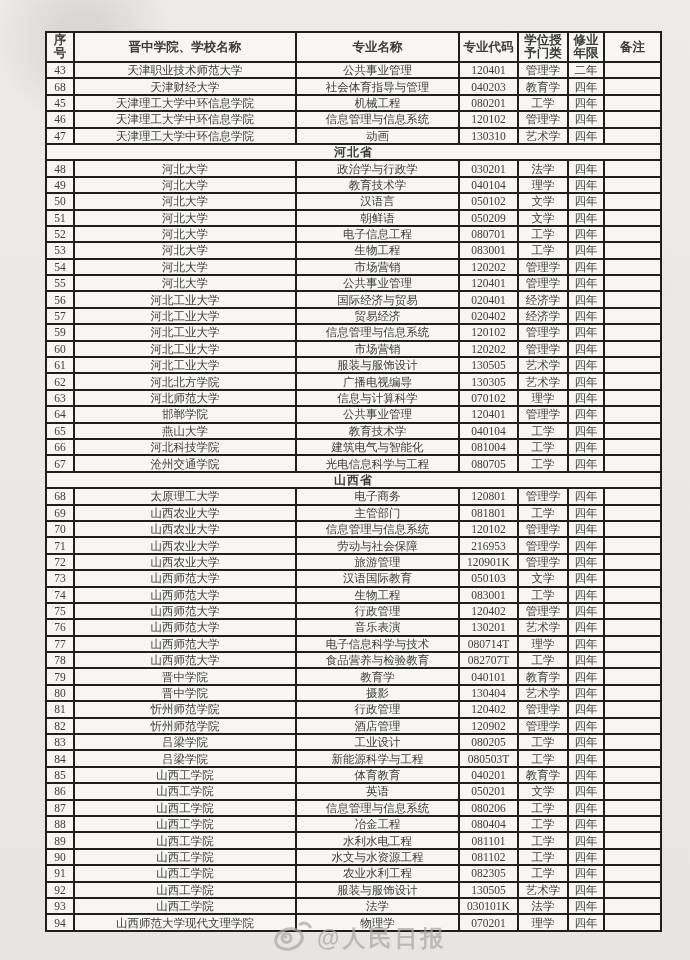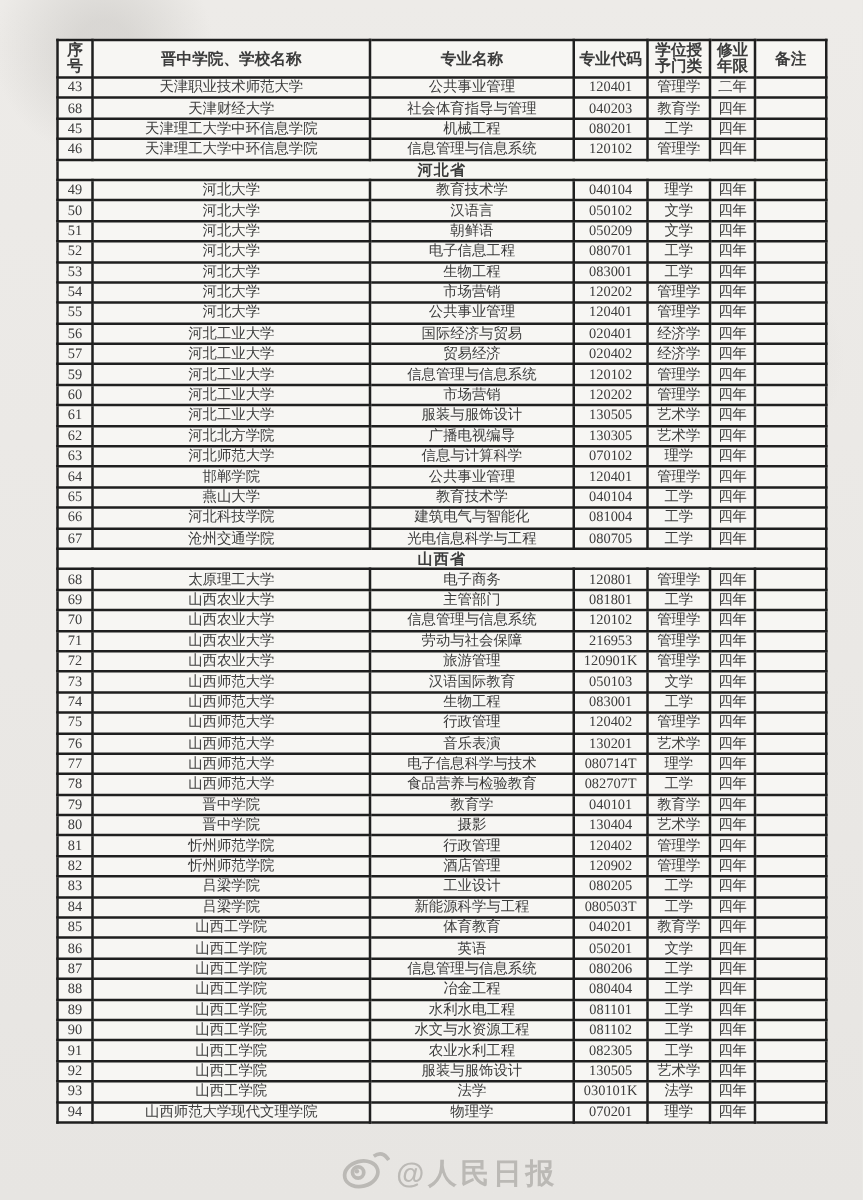--- a/index.html
+++ b/index.html
@@ -121,21 +121,39 @@
         <tr>
           <td>46</td>
           <td>天津理工大学中环信息学院</td>
           <td>信息管理与信息系统</td>
           <td>120102</td>
           <td>管理学</td>
           <td>四年</td>
           <td></td>
         </tr>
         <tr>
+          <td>47</td>
+          <td>天津理工大学中环信息学院</td>
+          <td>动画</td>
+          <td>130310</td>
+          <td>艺术学</td>
+          <td>四年</td>
+          <td></td>
+        </tr>
+        <tr>
           <td colspan="7" class="section">河北省</td>
+        </tr>
+        <tr>
+          <td>48</td>
+          <td>河北大学</td>
+          <td>政治学与行政学</td>
+          <td>030201</td>
+          <td>法学</td>
+          <td>四年</td>
+          <td></td>
         </tr>
         <tr>
           <td>49</td>
           <td>河北大学</td>
           <td>教育技术学</td>
           <td>040104</td>
           <td>理学</td>
           <td>四年</td>
           <td></td>
         </tr>

